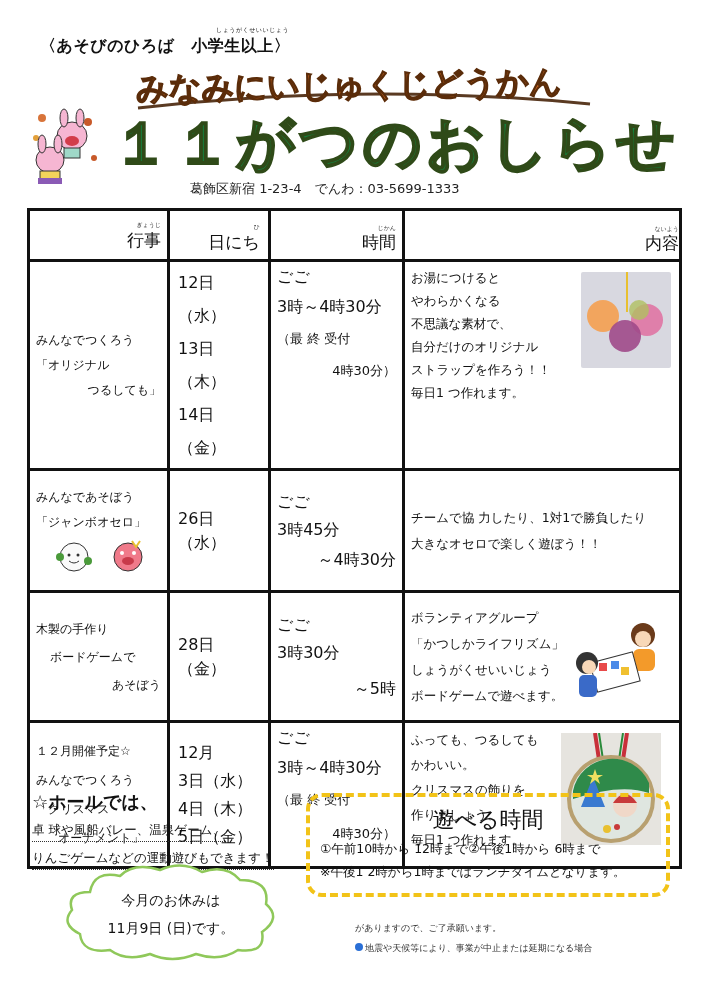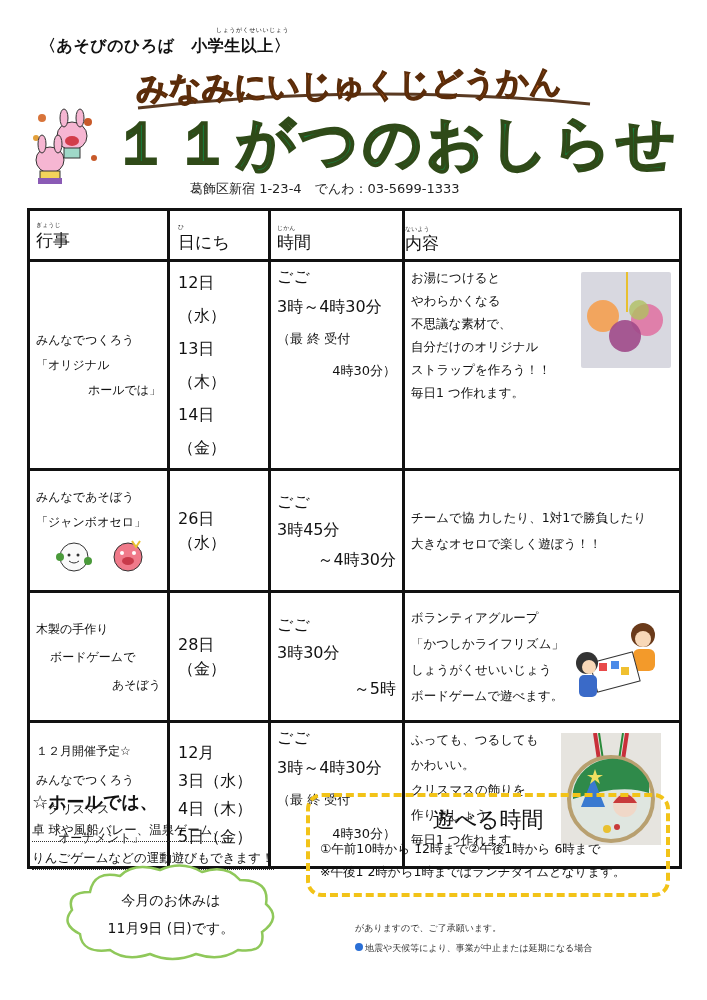--- a/index.html
+++ b/index.html
@@ -16,21 +16,21 @@
 
   .mascot { position: absolute; left: 28px; top: 108px; width: 72px; height: 80px; }
 
   .month-title { position: absolute; left: 112px; top: 108px; font-size: 58px; font-weight: bold; color: #15803d;
      -webkit-text-stroke: 2px #2f4a18; letter-spacing: 4px; line-height: 70px; white-space: nowrap; }
 
   .address { position: absolute; left: 190px; top: 180px; font-size: 13px; color: #222; }
 
   table.sched { position: absolute; left: 27px; top: 208px; width: 655px; border-collapse: collapse; table-layout: fixed; }
   table.sched td, table.sched th { border: 3px solid #111; vertical-align: middle; font-weight: normal; }
-  table.sched th { height: 42px; text-align: left; font-size: 17px; position: relative; padding-top: 10px; }
+  table.sched th { height: 42px; text-align: right; font-size: 17px; position: relative; padding-top: 10px; }
   th .rb, td .rb { display: block; font-size: 6px; line-height: 7px; color: #333; }
 
   .c-event { width: 140px; font-size: 12px; padding: 6px 6px; line-height: 25px; }
   .c-date { width: 101px; font-size: 16px; padding: 4px 8px; line-height: 24px; }
   .c-time { width: 134px; font-size: 16px; padding: 4px 6px; line-height: 22px; }
   .c-content { font-size: 12.5px; padding: 4px 6px; line-height: 23px; position: relative; }
 
   .r1 { height: 138px; } .r2 { height: 122px; } .r3 { height: 130px; } .r4 { height: 146px; }
   .right { text-align: right; display: block; }
   .indent { padding-left: 22px; display: block; }
@@ -102,21 +102,21 @@
     <th class="c-event"><span class="rb">ぎょうじ</span><span>行事</span></th>
     <th class="c-date"><span class="rb">ひ</span><span>日にち</span></th>
     <th class="c-time"><span class="rb">じかん</span><span>時間</span></th>
     <th><span class="rb">ないよう</span><span>内容</span></th>
   </tr>
 
   <tr class="r1">
     <td class="c-event">
       <span class="line">みんなでつくろう</span>
       <span class="line">「オリジナル</span>
-      <span class="right">ホールでは」</span>
+      <span class="right">つるしても」</span>
     </td>
     <td class="c-date" style="line-height:33px;">
       <span class="line">12日（水）</span>
       <span class="line">13日（木）</span>
       <span class="line">14日（金）</span>
     </td>
     <td class="c-time" style="vertical-align:top;">
       <span class="line">ごご</span>
       <span class="line" style="margin-top:8px">3時～4時30分</span>
       <span class="line small" style="margin-top:10px">（最 終 受付</span>

